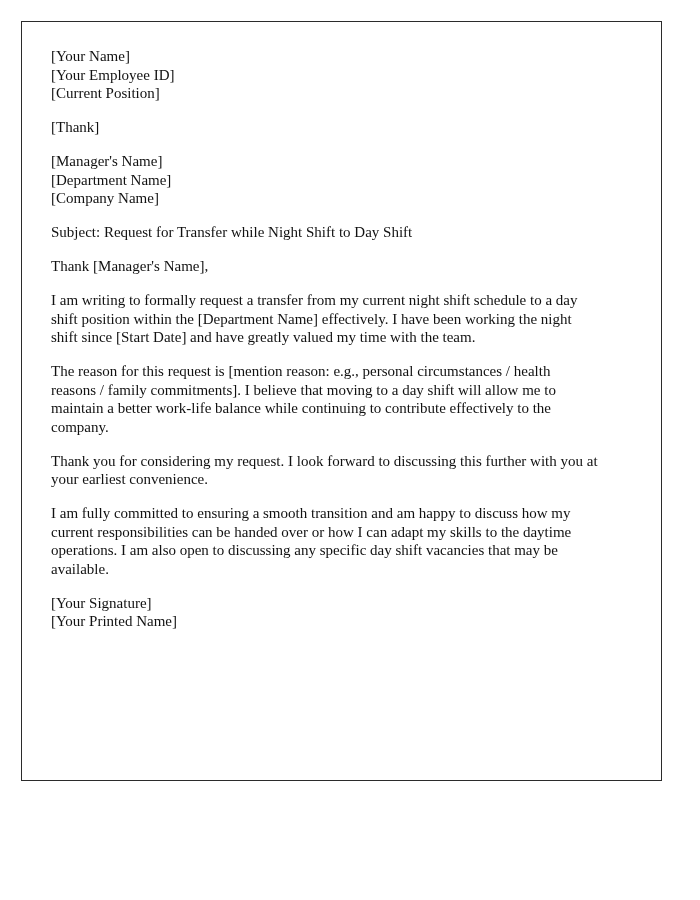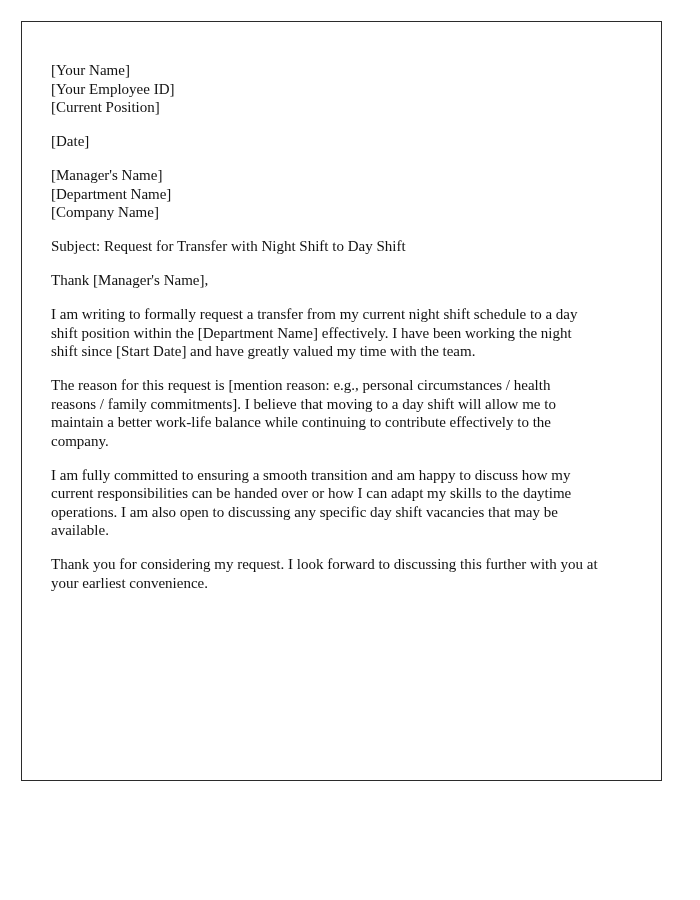--- a/index.html
+++ b/index.html
@@ -20,53 +20,55 @@
   }
   .frame {
     position: absolute;
     left: 21px;
     top: 21px;
     width: 641px;
     height: 760px;
     box-sizing: border-box;
     border: 1.5px solid #2b2b2b;
     background: #ffffff;
-    padding: 39px 4px 0 29px;
+    padding: 25px 4px 0 29px;
     overflow: hidden;
   }
   .block {
     font-family: "Liberation Serif", "DejaVu Serif", serif;
     font-size: 15px;
     line-height: 18.5px;
     color: #111111;
     white-space: pre;
     margin: 0 0 15.5px 0;
   }
 </style>
 </head>
 <body>
 
 <div class="page">
   <div class="frame">
     <div class="block">[Your Name]
 [Your Employee ID]
 [Current Position]</div>
-    <div class="block">[Date]</div>
+    <div class="block">[Thank]</div>
     <div class="block">[Manager's Name]
 [Department Name]
 [Company Name]</div>
-    <div class="block">Subject: Request for Transfer with Night Shift to Day Shift</div>
+    <div class="block">Subject: Request for Transfer while Night Shift to Day Shift</div>
     <div class="block">Thank [Manager's Name],</div>
     <div class="block">I am writing to formally request a transfer from my current night shift schedule to a day
 shift position within the [Department Name] effectively. I have been working the night
 shift since [Start Date] and have greatly valued my time with the team.</div>
     <div class="block">The reason for this request is [mention reason: e.g., personal circumstances / health
 reasons / family commitments]. I believe that moving to a day shift will allow me to
 maintain a better work-life balance while continuing to contribute effectively to the
 company.</div>
+    <div class="block">Thank you for considering my request. I look forward to discussing this further with you at
+your earliest convenience.</div>
     <div class="block">I am fully committed to ensuring a smooth transition and am happy to discuss how my
 current responsibilities can be handed over or how I can adapt my skills to the daytime
 operations. I am also open to discussing any specific day shift vacancies that may be
 available.</div>
-    <div class="block">Thank you for considering my request. I look forward to discussing this further with you at
-your earliest convenience.</div>
+    <div class="block">[Your Signature]
+[Your Printed Name]</div>
   </div>
 </div>
 
 </body></html>

